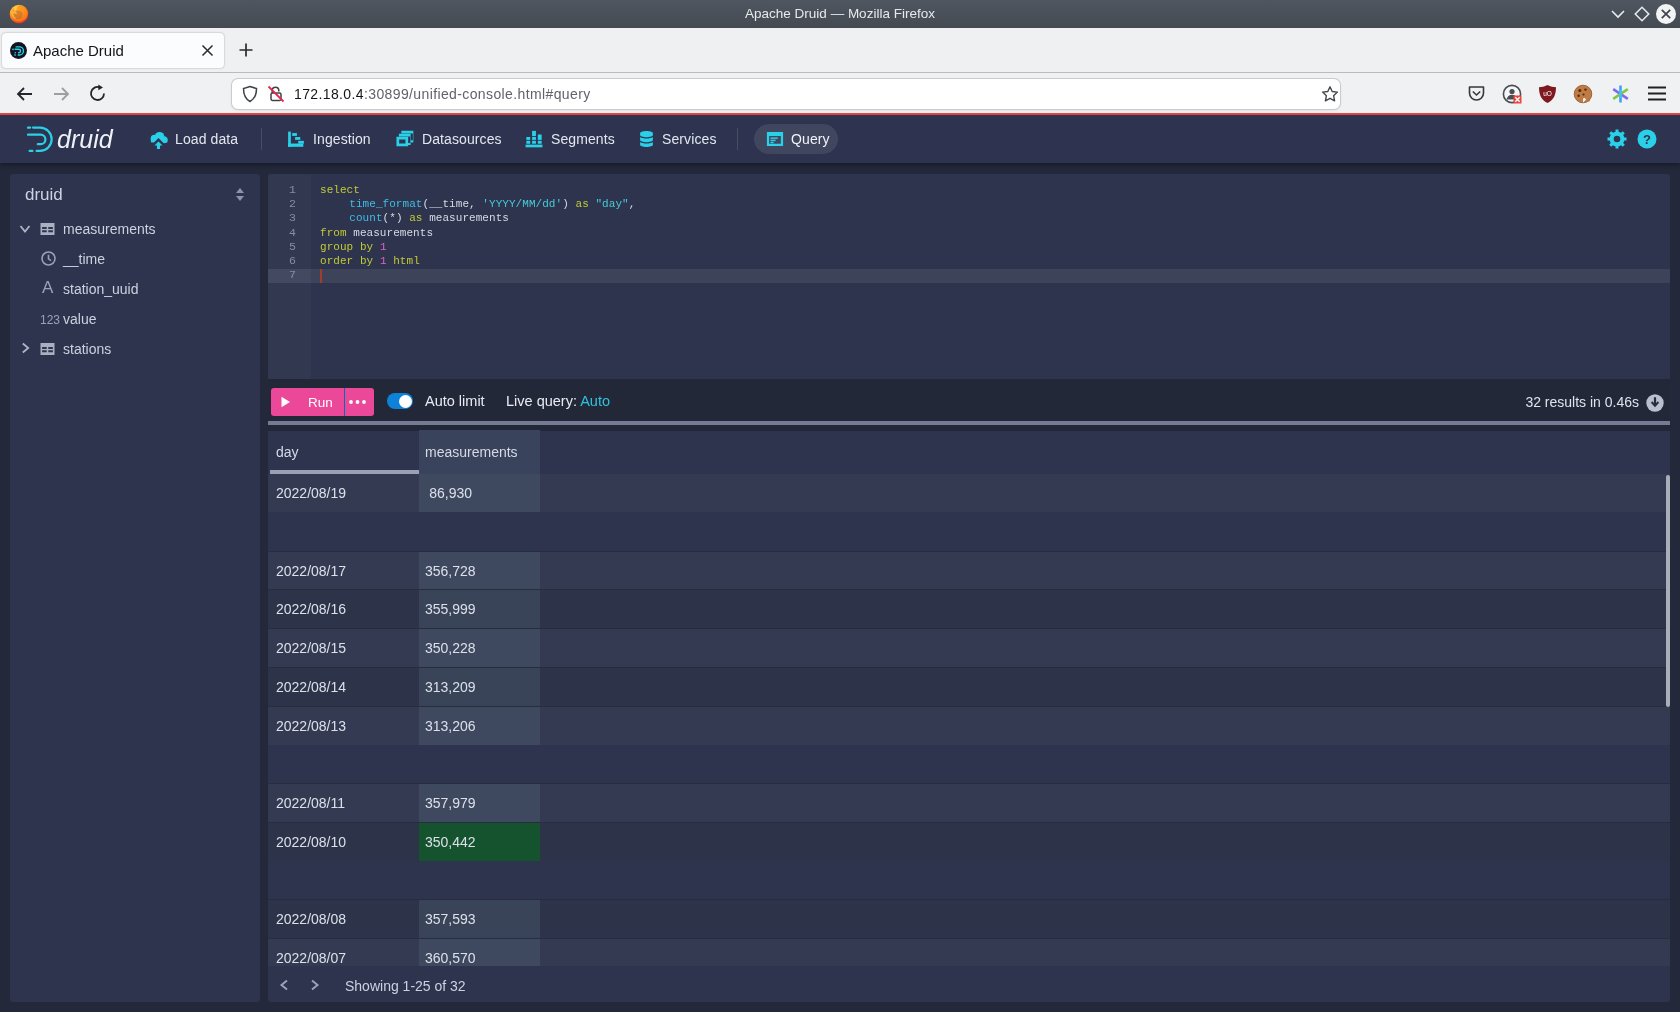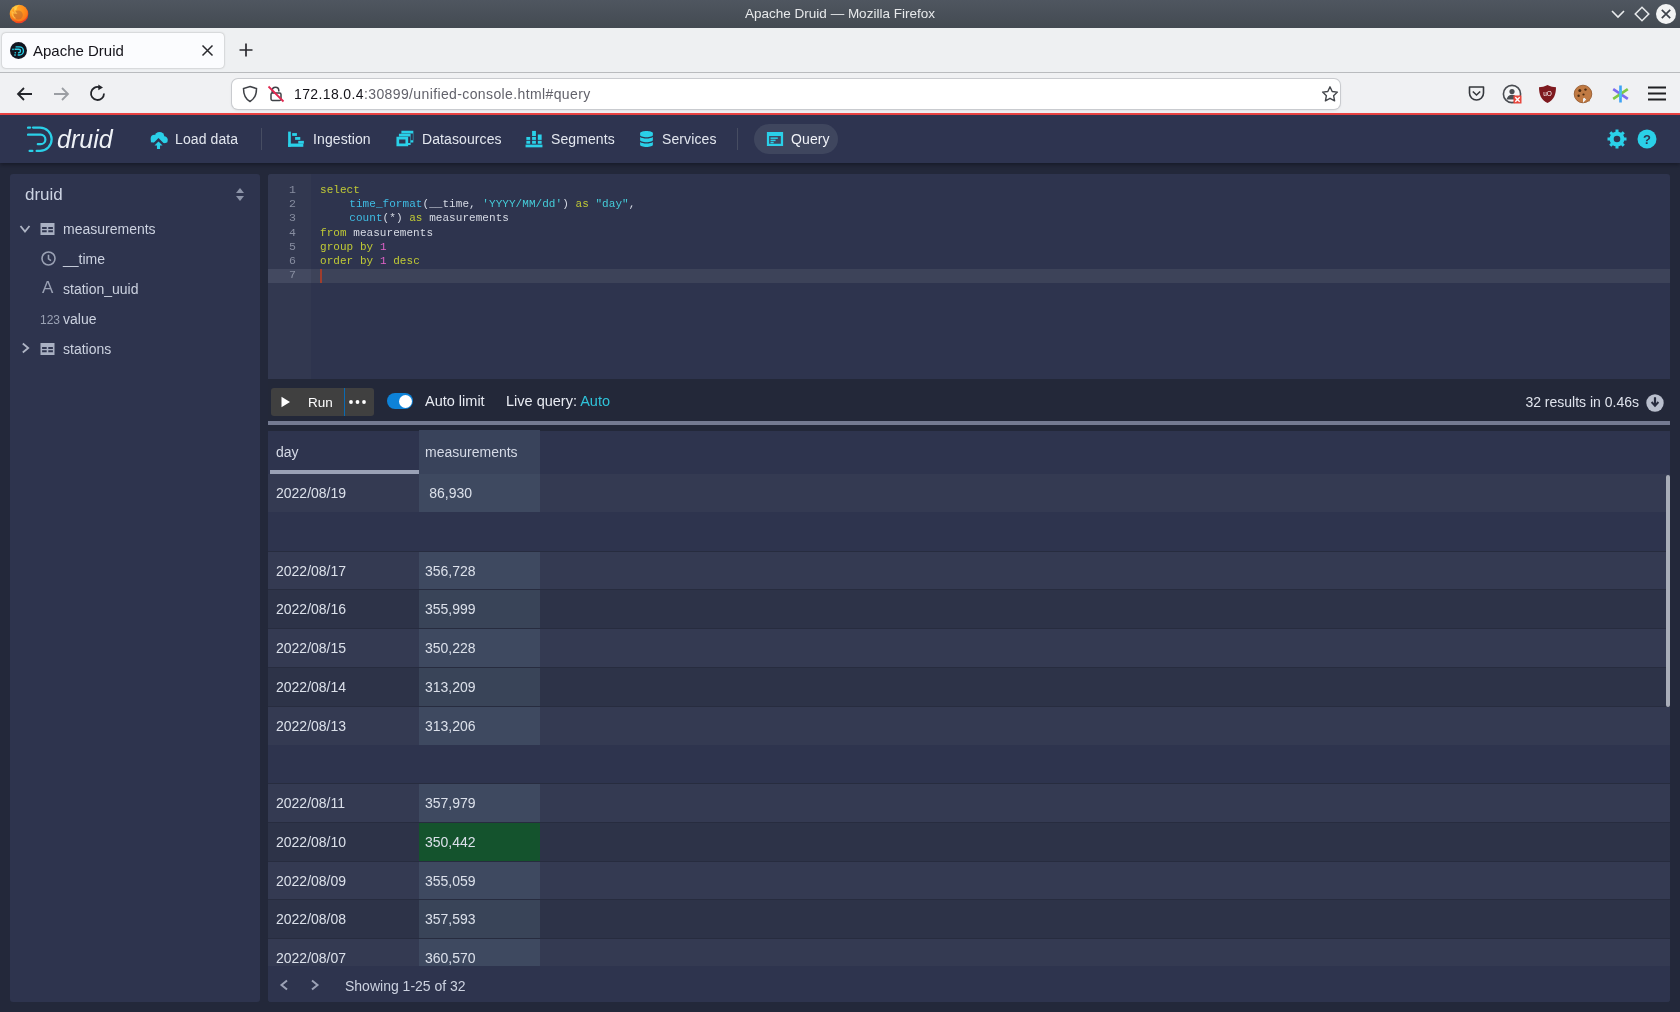--- a/index.html
+++ b/index.html
@@ -32,21 +32,21 @@
 .cline { position:absolute; left:52px; white-space:pre; color:#d6dae4; font-size:11px; line-height:14px; letter-spacing:0.05px; }
 .kw { color:#c0ca35; }
 .fn { color:#3fbde4;margin-left:16px; }
 .str { color:#45ccd8; }
 .num { color:#e063c8; }
 #activeline { position:absolute; left:43px; top:95px; width:1359px; height:14px; background:#3d4359; }
 #activegut { position:absolute; left:0; top:95px; width:43px; height:14px; background:#434960; }
 #cursor { position:absolute; left:52px; top:95px; width:2px; height:14px; background:#a03d2d; }
 
 #runbar { position:absolute; left:0; top:205px; width:1402px; height:52px; background:#232839; }
-#runbtn { position:absolute; left:3px; top:9px; width:103px; height:28px; background:#404040; border-radius:3px; }
+#runbtn { position:absolute; left:3px; top:9px; width:103px; height:28px; background:#ec4899; border-radius:3px; }
 #runsep { position:absolute; left:73px; top:0; width:1px; height:28px; background:#0a6ab3; }
 #divider { position:absolute; left:0; top:247px; width:1402px; height:4px; background:#757b92; }
 
 #rtable { position:absolute; left:0; top:256px; width:1402px; height:536px; }
 .hdr { position:absolute; top:0; height:44px; color:#d5dae6; font-size:14px; }
 .row { position:absolute; width:1402px; height:38px; }
 .cday { position:absolute; left:8px; top:11px; color:#dbe0ea; font-size:14px; }
 .cmes { position:absolute; left:151px; top:0; width:121px; height:100%; }
 .cmesin { position:absolute; left:6px; top:11px; width:47px; text-align:right; color:#dbe0ea; font-size:14px; }
 #pgbar { position:absolute; left:0; top:792px; width:1402px; height:36px; background:#2e344e; }
@@ -280,21 +280,21 @@
     <div class="lnum" style="top:37px">3</div>
     <div class="lnum" style="top:52px">4</div>
     <div class="lnum" style="top:66px">5</div>
     <div class="lnum" style="top:80px">6</div>
     <div class="lnum" style="top:94px">7</div>
     <div class="cline" style="top:9px"><span class="kw">select</span></div>
     <div class="cline" style="top:23px">  <span class="fn">time_format</span>(__time, <span class="str">'YYYY/MM/dd'</span>) <span class="kw">as</span> <span class="str">"day"</span>,</div>
     <div class="cline" style="top:37px">  <span class="fn">count</span>(*) <span class="kw">as</span> measurements</div>
     <div class="cline" style="top:52px"><span class="kw">from</span> measurements</div>
     <div class="cline" style="top:66px"><span class="kw">group by</span> <span class="num">1</span></div>
-    <div class="cline" style="top:80px"><span class="kw">order by</span> <span class="num">1</span> <span class="kw">desc</span></div>
+    <div class="cline" style="top:80px"><span class="kw">order by</span> <span class="num">1</span> <span class="kw">html</span></div>
     <div id="cursor"></div>
   </div>
   <div id="runbar">
     <div id="runbtn">
       <svg class="abs" style="left:9px;top:8px" width="11" height="12" viewBox="0 0 11 12">
           <path d="M1.5 0.8 L10 6 L1.5 11.2 Z" fill="#ffffff"></path>
         </svg>
       <div class="abs" style="left:37px;top:7px;color:#ffffff;font-size:13.5px">Run</div>
       <div id="runsep"></div>
       <svg class="abs" style="left:78px;top:12px" width="17" height="4" viewBox="0 0 17 4">
@@ -369,27 +369,20 @@
           <div class="cmesin">357,979</div>
         </div>
       </div>
     <div class="row" style="top:392.82px;background:#2d3348">
         <div class="abs" style="left:0;top:-1px;width:1402px;height:1px;background:#272c3f"></div>
         <div class="cday">2022/08/10</div>
         <div class="cmes" style="background:#14532d">
           <div class="cmesin">350,442</div>
         </div>
       </div>
-    <div class="row" style="top:431.55px;background:#343a52">
-        <div class="abs" style="left:0;top:-1px;width:1402px;height:1px;background:#272c3f"></div>
-        <div class="cday">2022/08/09</div>
-        <div class="cmes" style="background:#3e4960">
-          <div class="cmesin">355,059</div>
-        </div>
-      </div>
     <div class="row" style="top:470.28px;background:#2d3348">
         <div class="abs" style="left:0;top:-1px;width:1402px;height:1px;background:#272c3f"></div>
         <div class="cday">2022/08/08</div>
         <div class="cmes" style="background:#394458">
           <div class="cmesin">357,593</div>
         </div>
       </div>
     <div class="row" style="top:509.01px;background:#343a52">
         <div class="abs" style="left:0;top:-1px;width:1402px;height:1px;background:#272c3f"></div>
         <div class="cday">2022/08/07</div>

